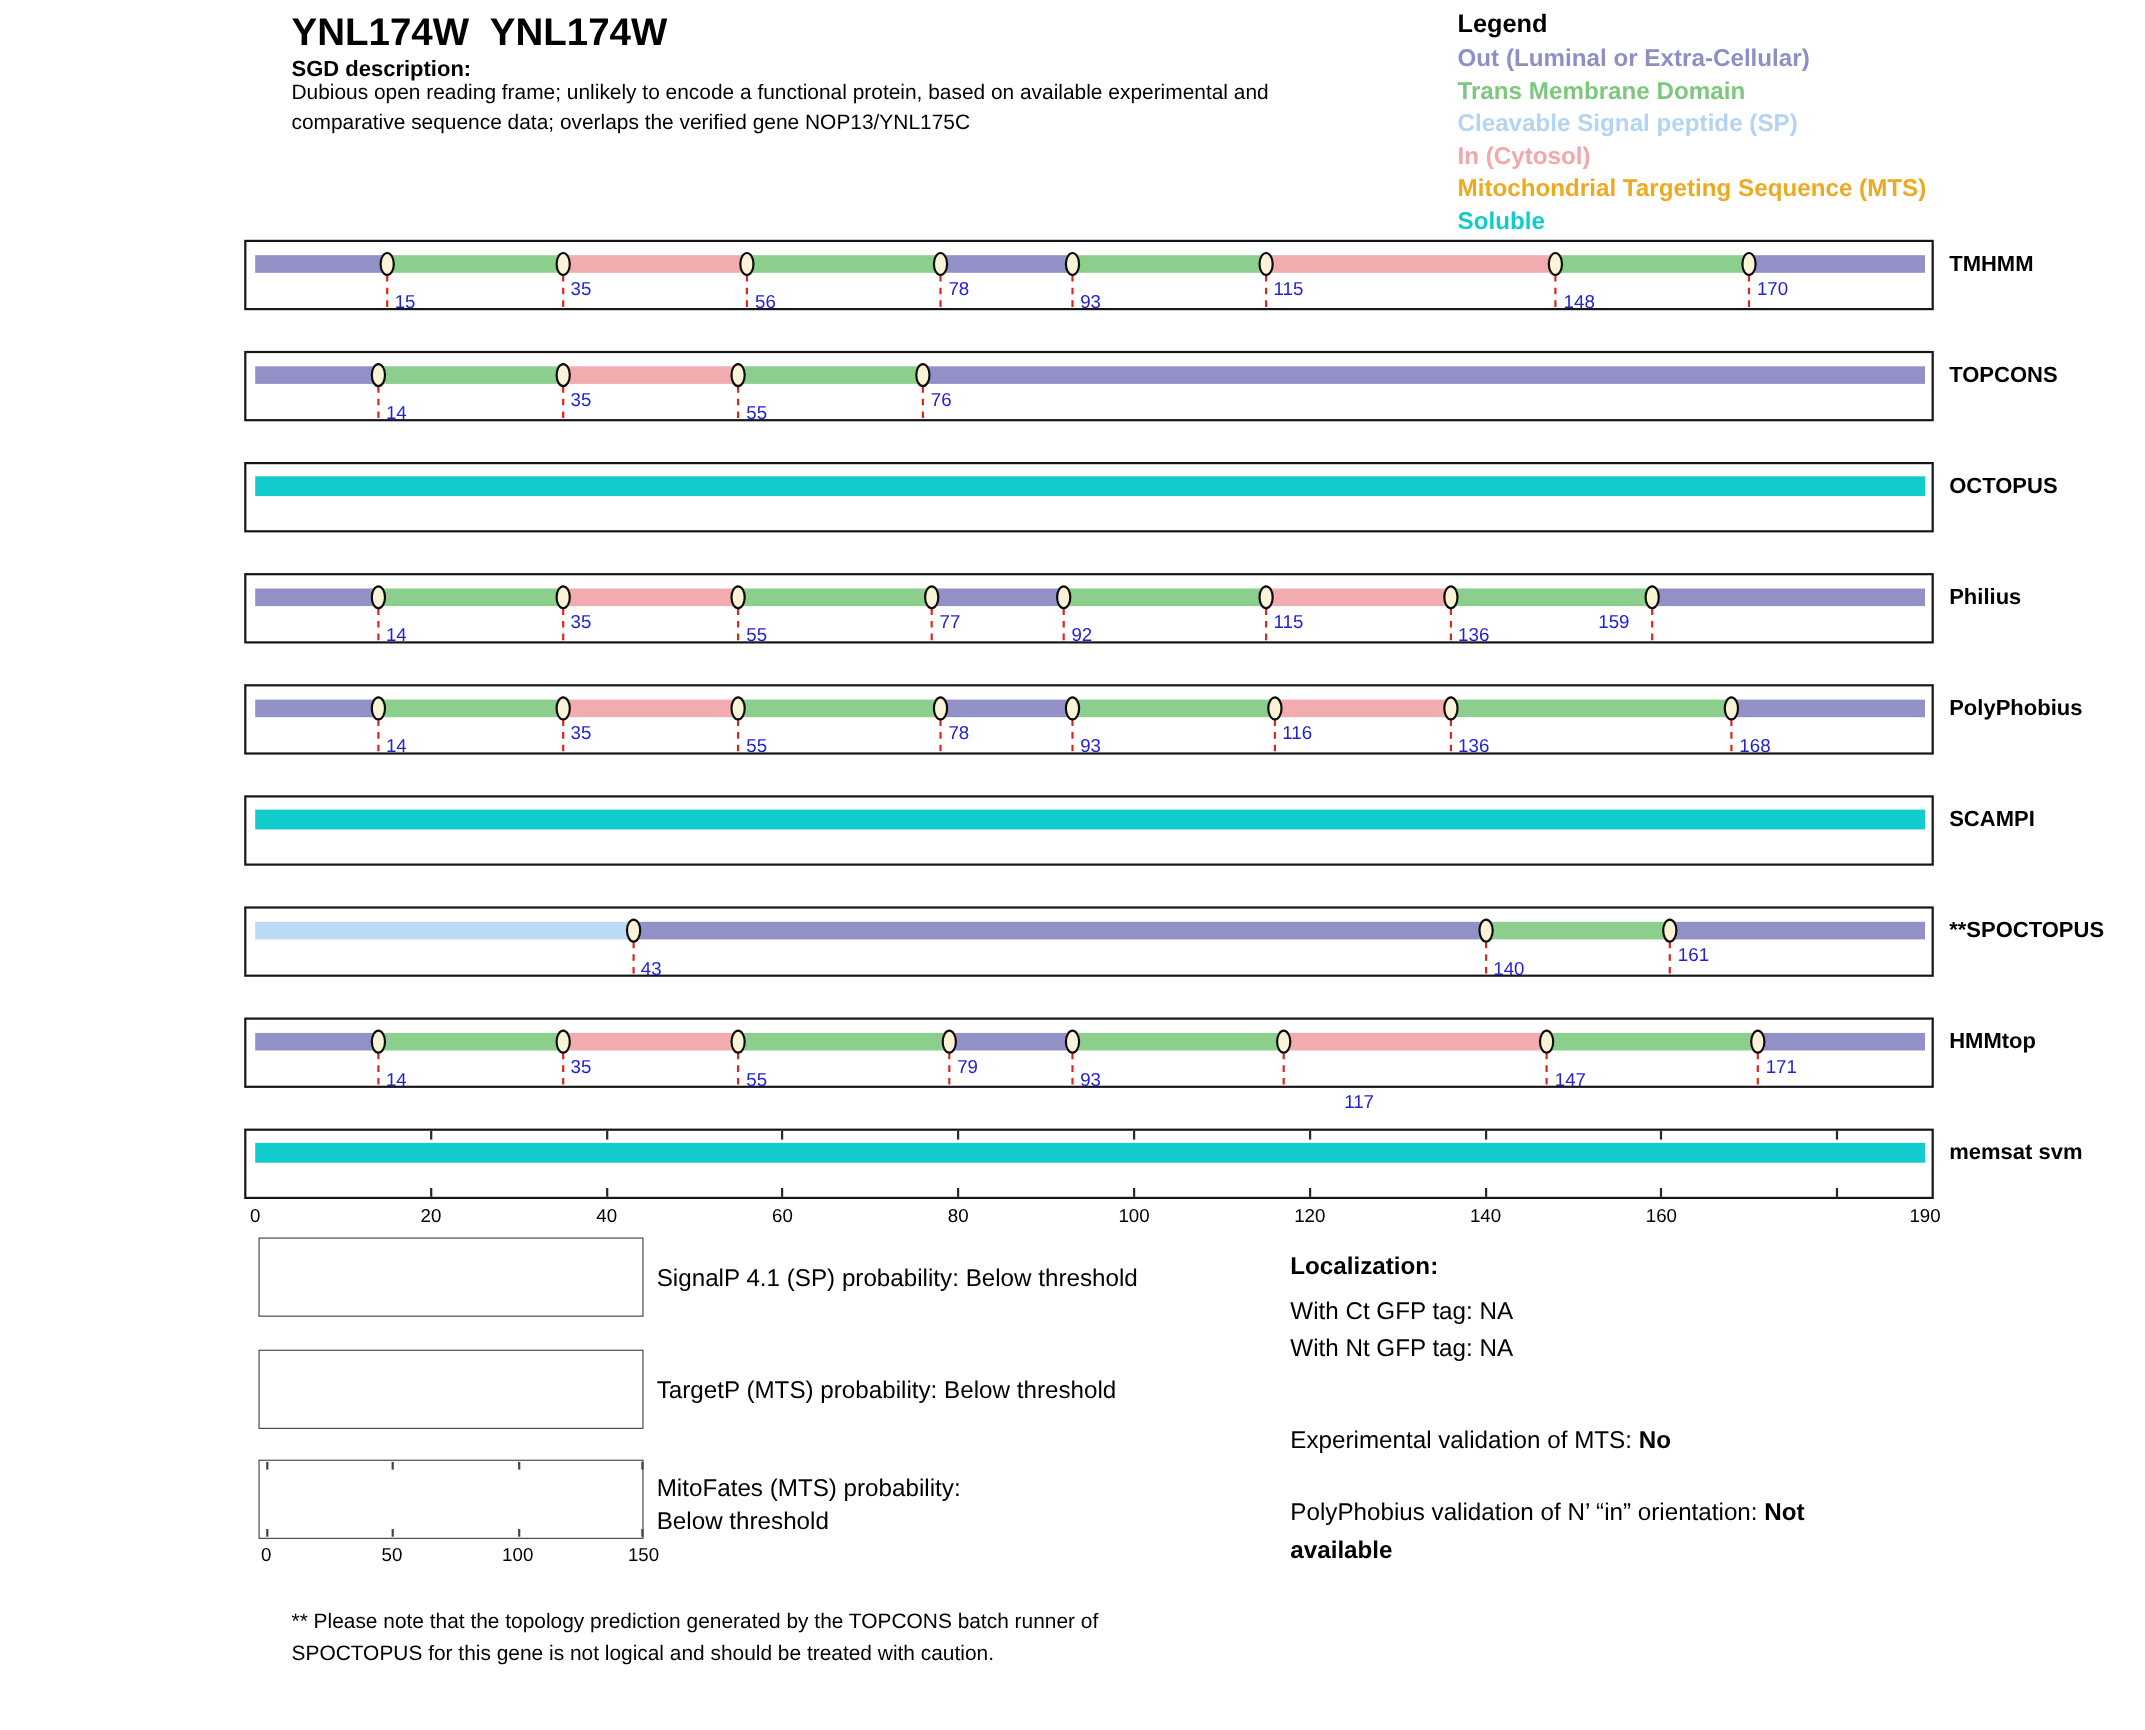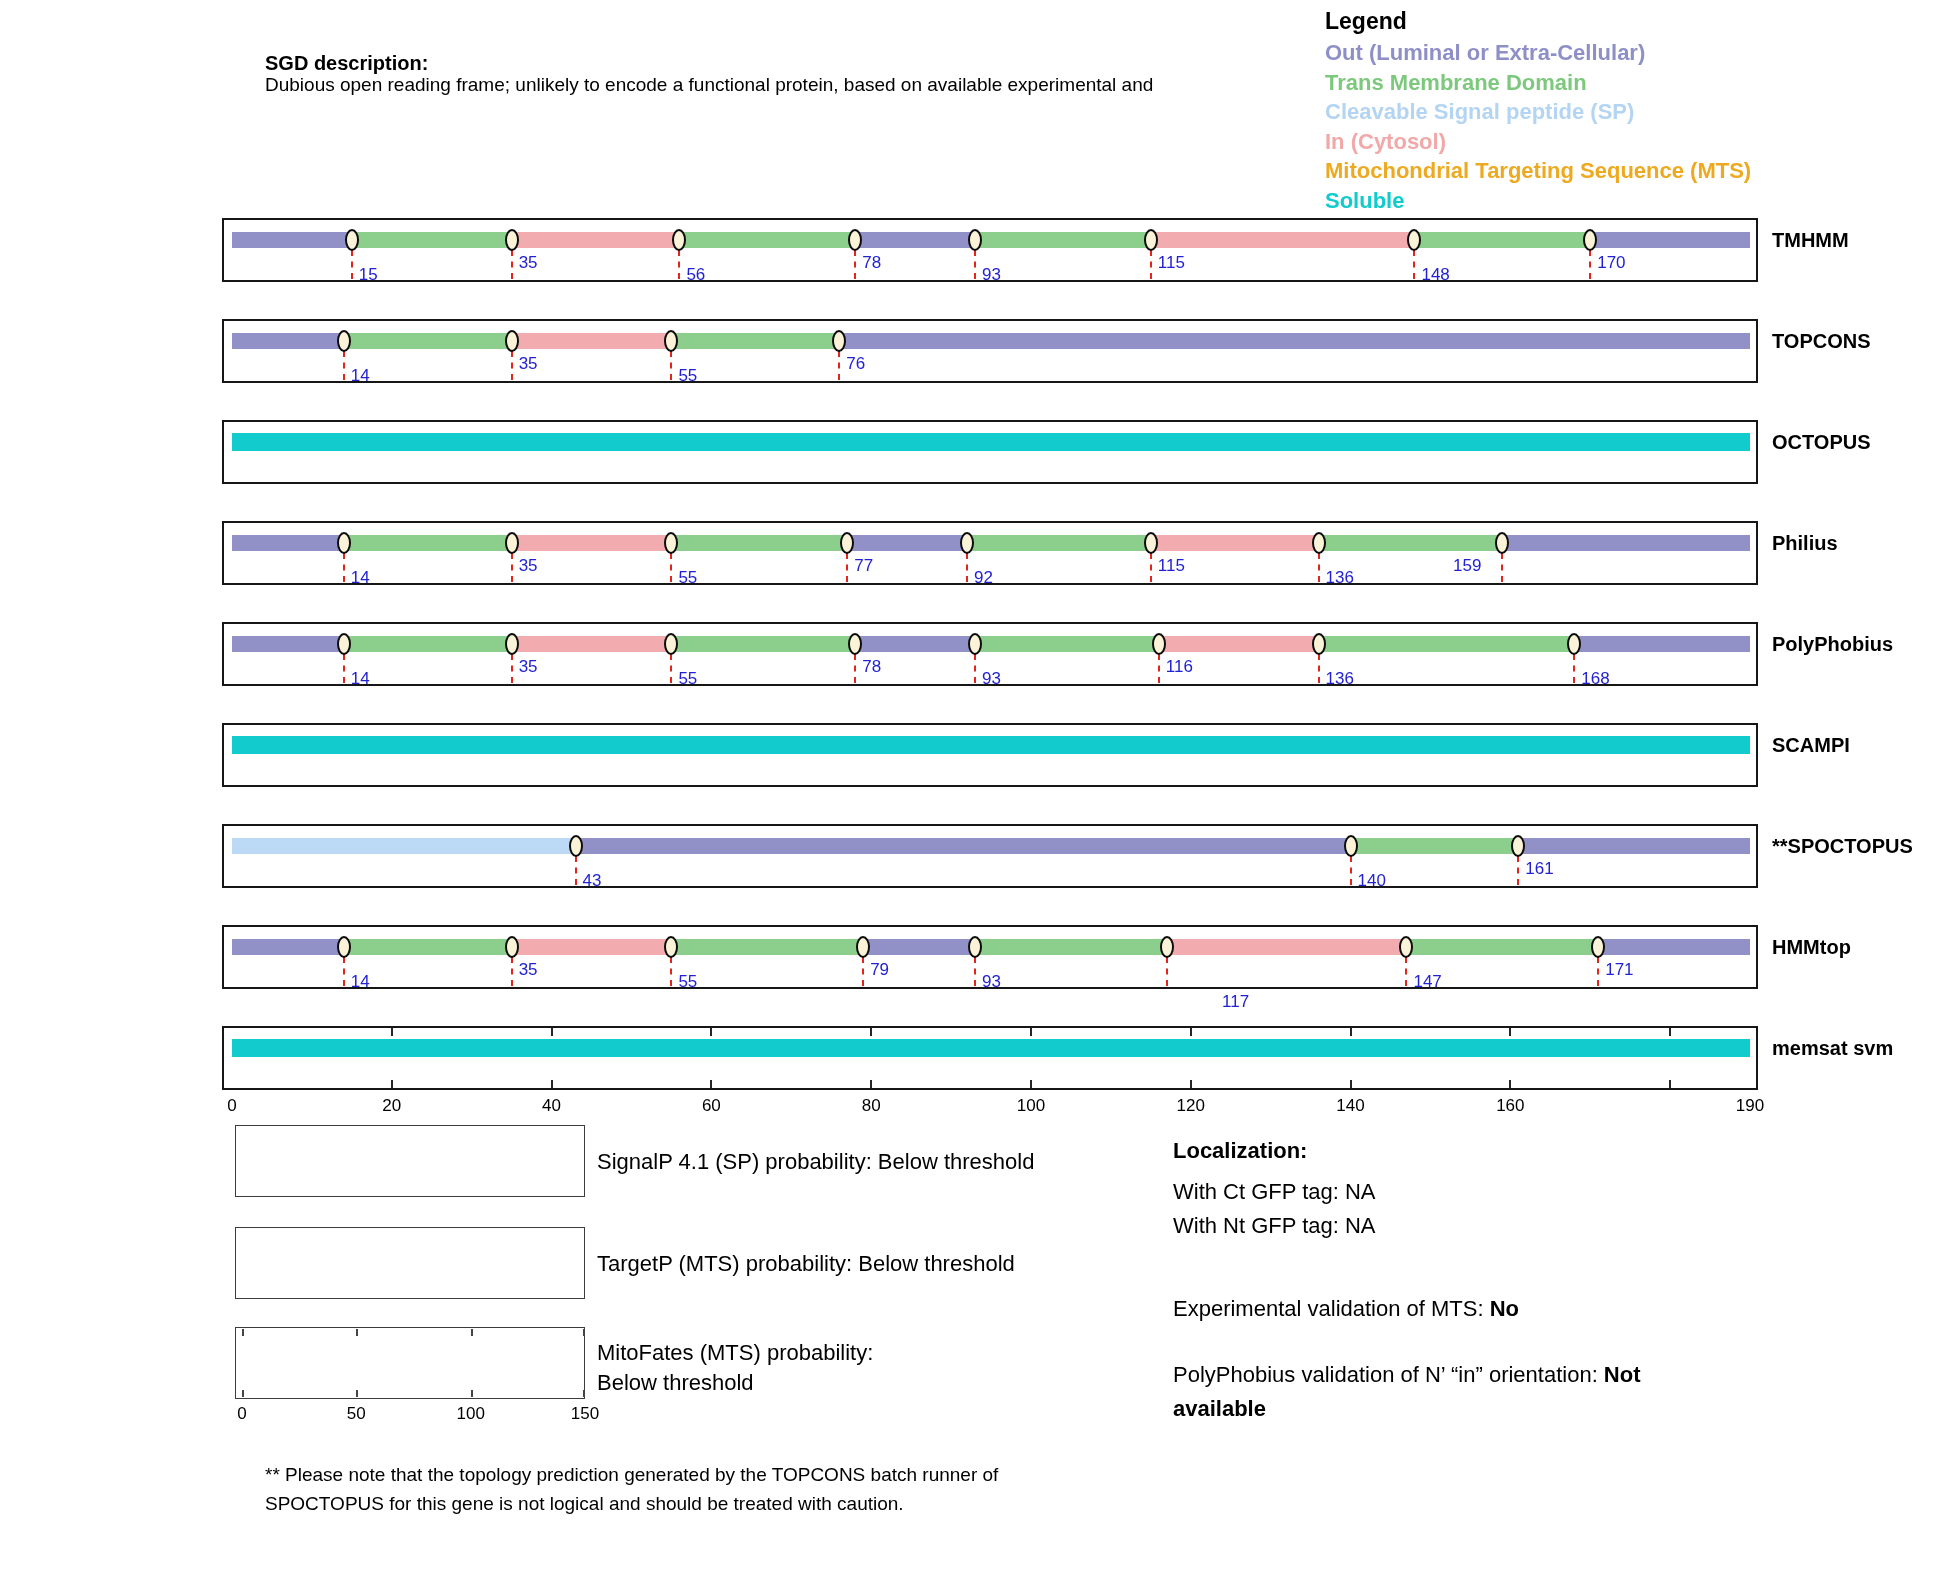--- a/index.html
+++ b/index.html
@@ -32,22 +32,24 @@
   .bold{font-weight:bold;}
   .orient{width:545px;line-height:34px;}
   
   .footnote{left:265px;font-size:19px;line-height:29px;}
 </style>
 </head>
 <body>
 
 <div id="canvas" class="abs" style="left:0;top:0;width:1950px;height:1573px;">
 
+  <div class="abs page-title">YNL174W  YNL174W</div>
   <div class="abs sgd-label">SGD description:</div>
   <div class="abs desc" style="top:74px;">Dubious open reading frame; unlikely to encode a functional protein, based on available experimental and</div>
+  <div class="abs desc" style="top:101px;">comparative sequence data; overlaps the verified gene NOP13/YNL175C</div>
 
   <div class="abs legend-title">Legend</div>
   <div id="legend-items">
       <div class="abs legend-item" style="top: 40px; color: rgb(143, 143, 200);">Out (Luminal or Extra-Cellular)</div>
       <div class="abs legend-item" style="top: 69.5px; color: rgb(124, 200, 124);">Trans Membrane Domain</div>
       <div class="abs legend-item" style="top: 99px; color: rgb(179, 212, 242);">Cleavable Signal peptide (SP)</div>
       <div class="abs legend-item" style="top: 128.5px; color: rgb(242, 168, 168);">In (Cytosol)</div>
       <div class="abs legend-item" style="top: 158px; color: rgb(237, 170, 33);">Mitochondrial Targeting Sequence (MTS)</div>
       <div class="abs legend-item" style="top: 187.5px; color: rgb(18, 203, 205);">Soluble</div>
     </div>

